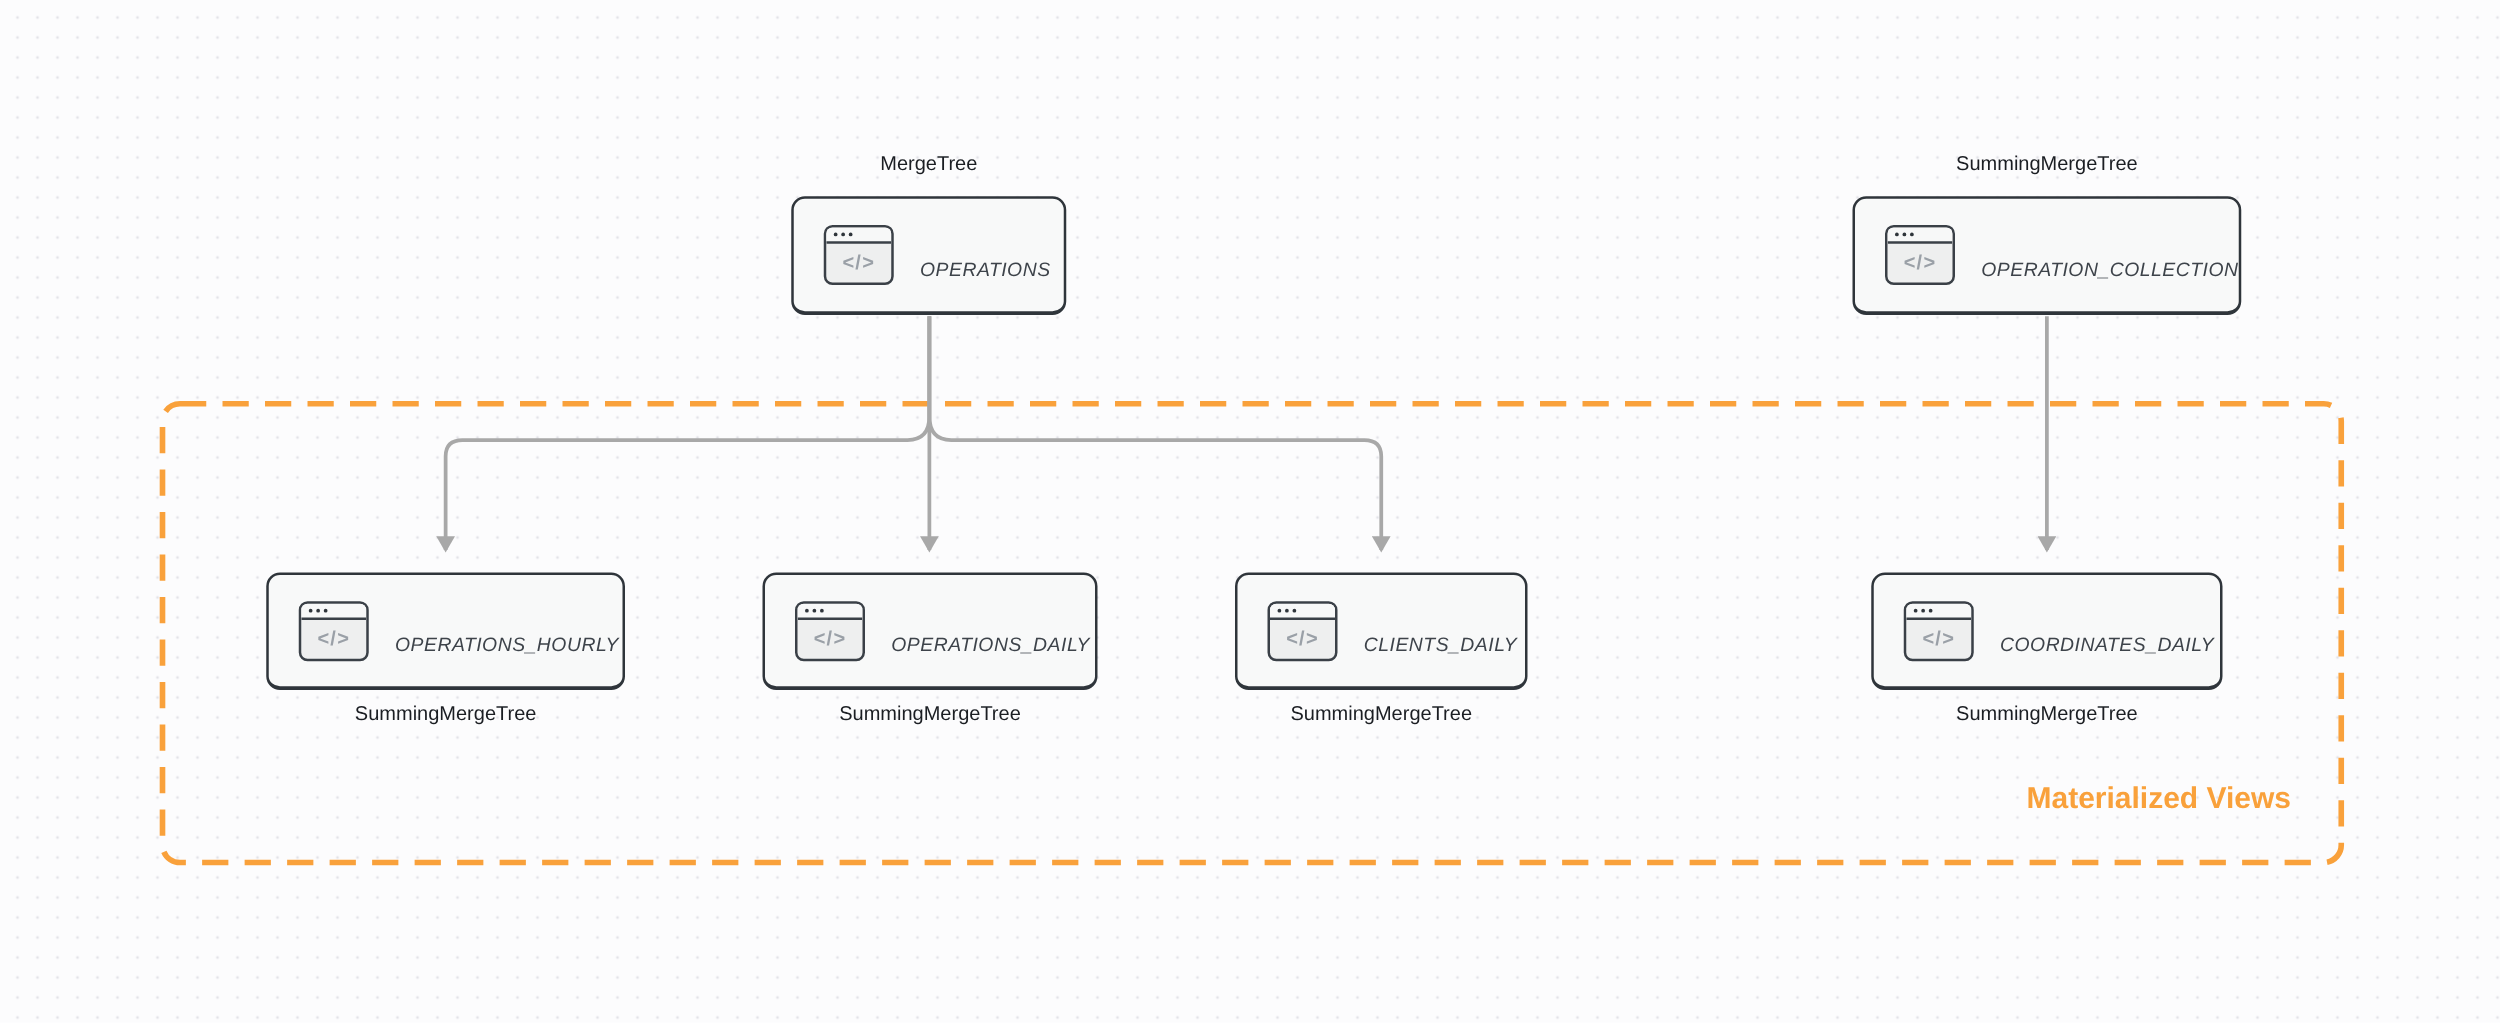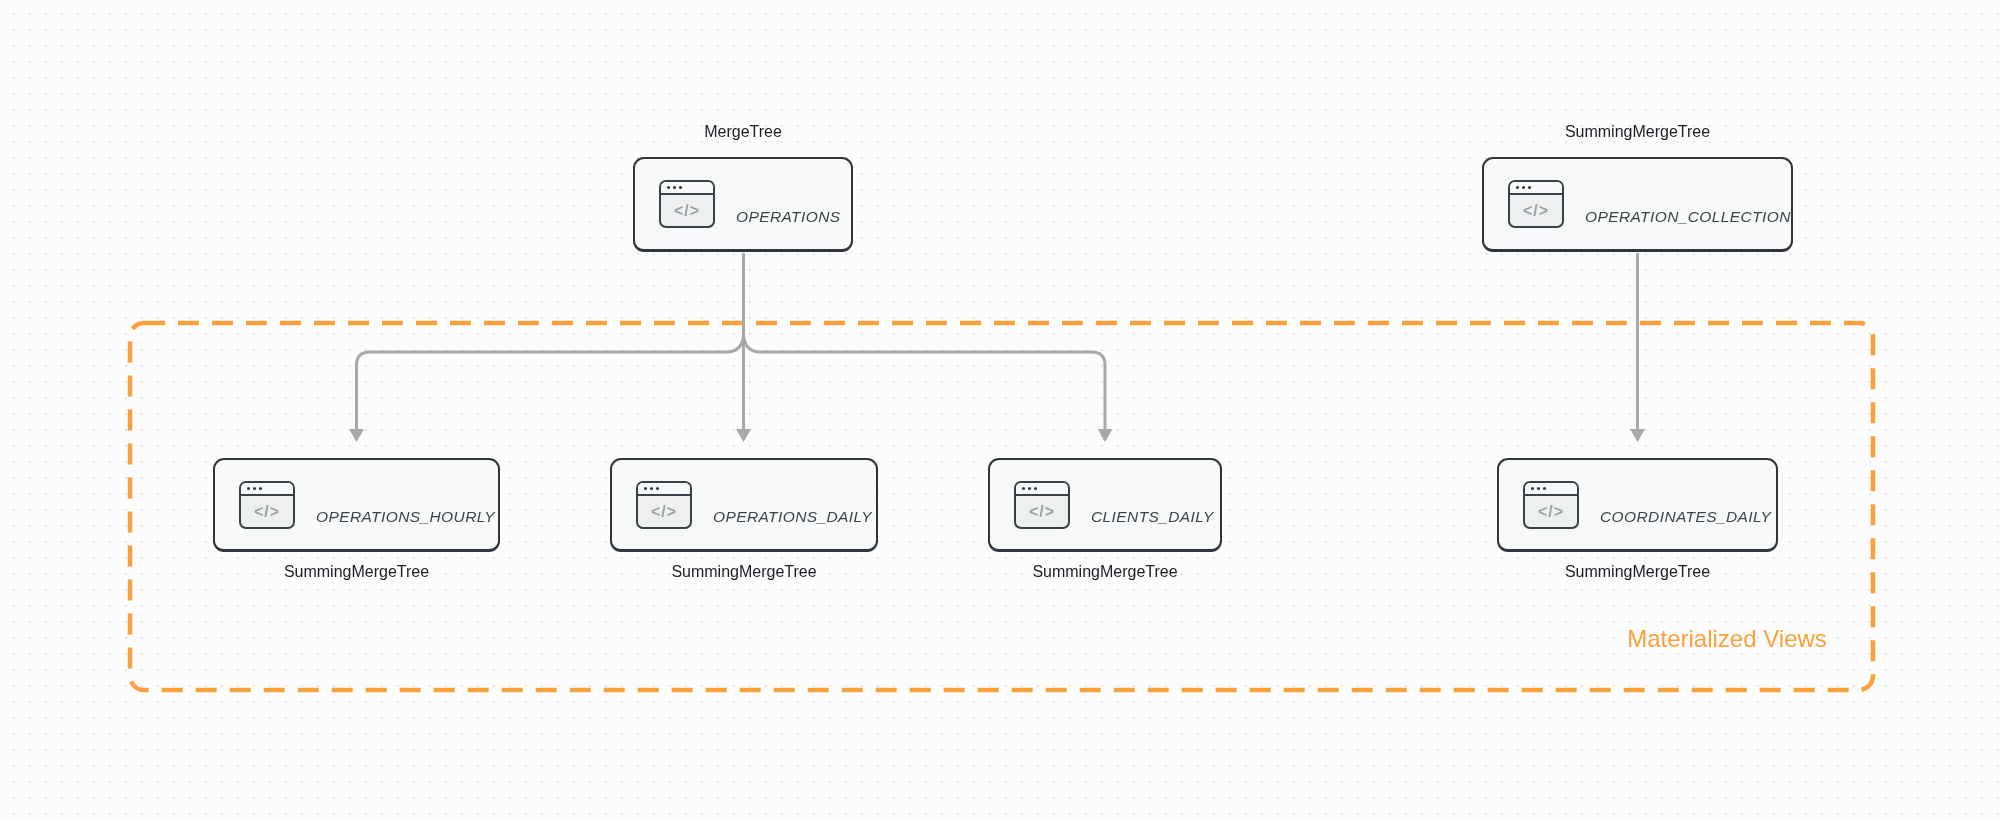--- a/index.html
+++ b/index.html
@@ -38,21 +38,21 @@
   }
   .node-title{
     font-style:italic;font-weight:500;font-size:15.5px;color:#3d434a;
     letter-spacing:0.4px;white-space:nowrap;margin-top:25px;
   }
   .engine-label{
     position:absolute;text-align:center;font-size:16px;color:#1b1e23;
     line-height:20px;white-space:nowrap;
   }
   .group-label{
-    position:absolute;font-size:24px;font-weight:400;color:#f9a13b;
+    position:absolute;font-size:24px;font-weight:700;color:#f9a13b;
     text-align:center;line-height:26px;white-space:nowrap;
   }
 </style>
 </head>
 <body>
 
 <div id="canvas">
 
   <svg id="edge-layer" viewBox="0 0 2000 818" xmlns="http://www.w3.org/2000/svg">
     <defs>

